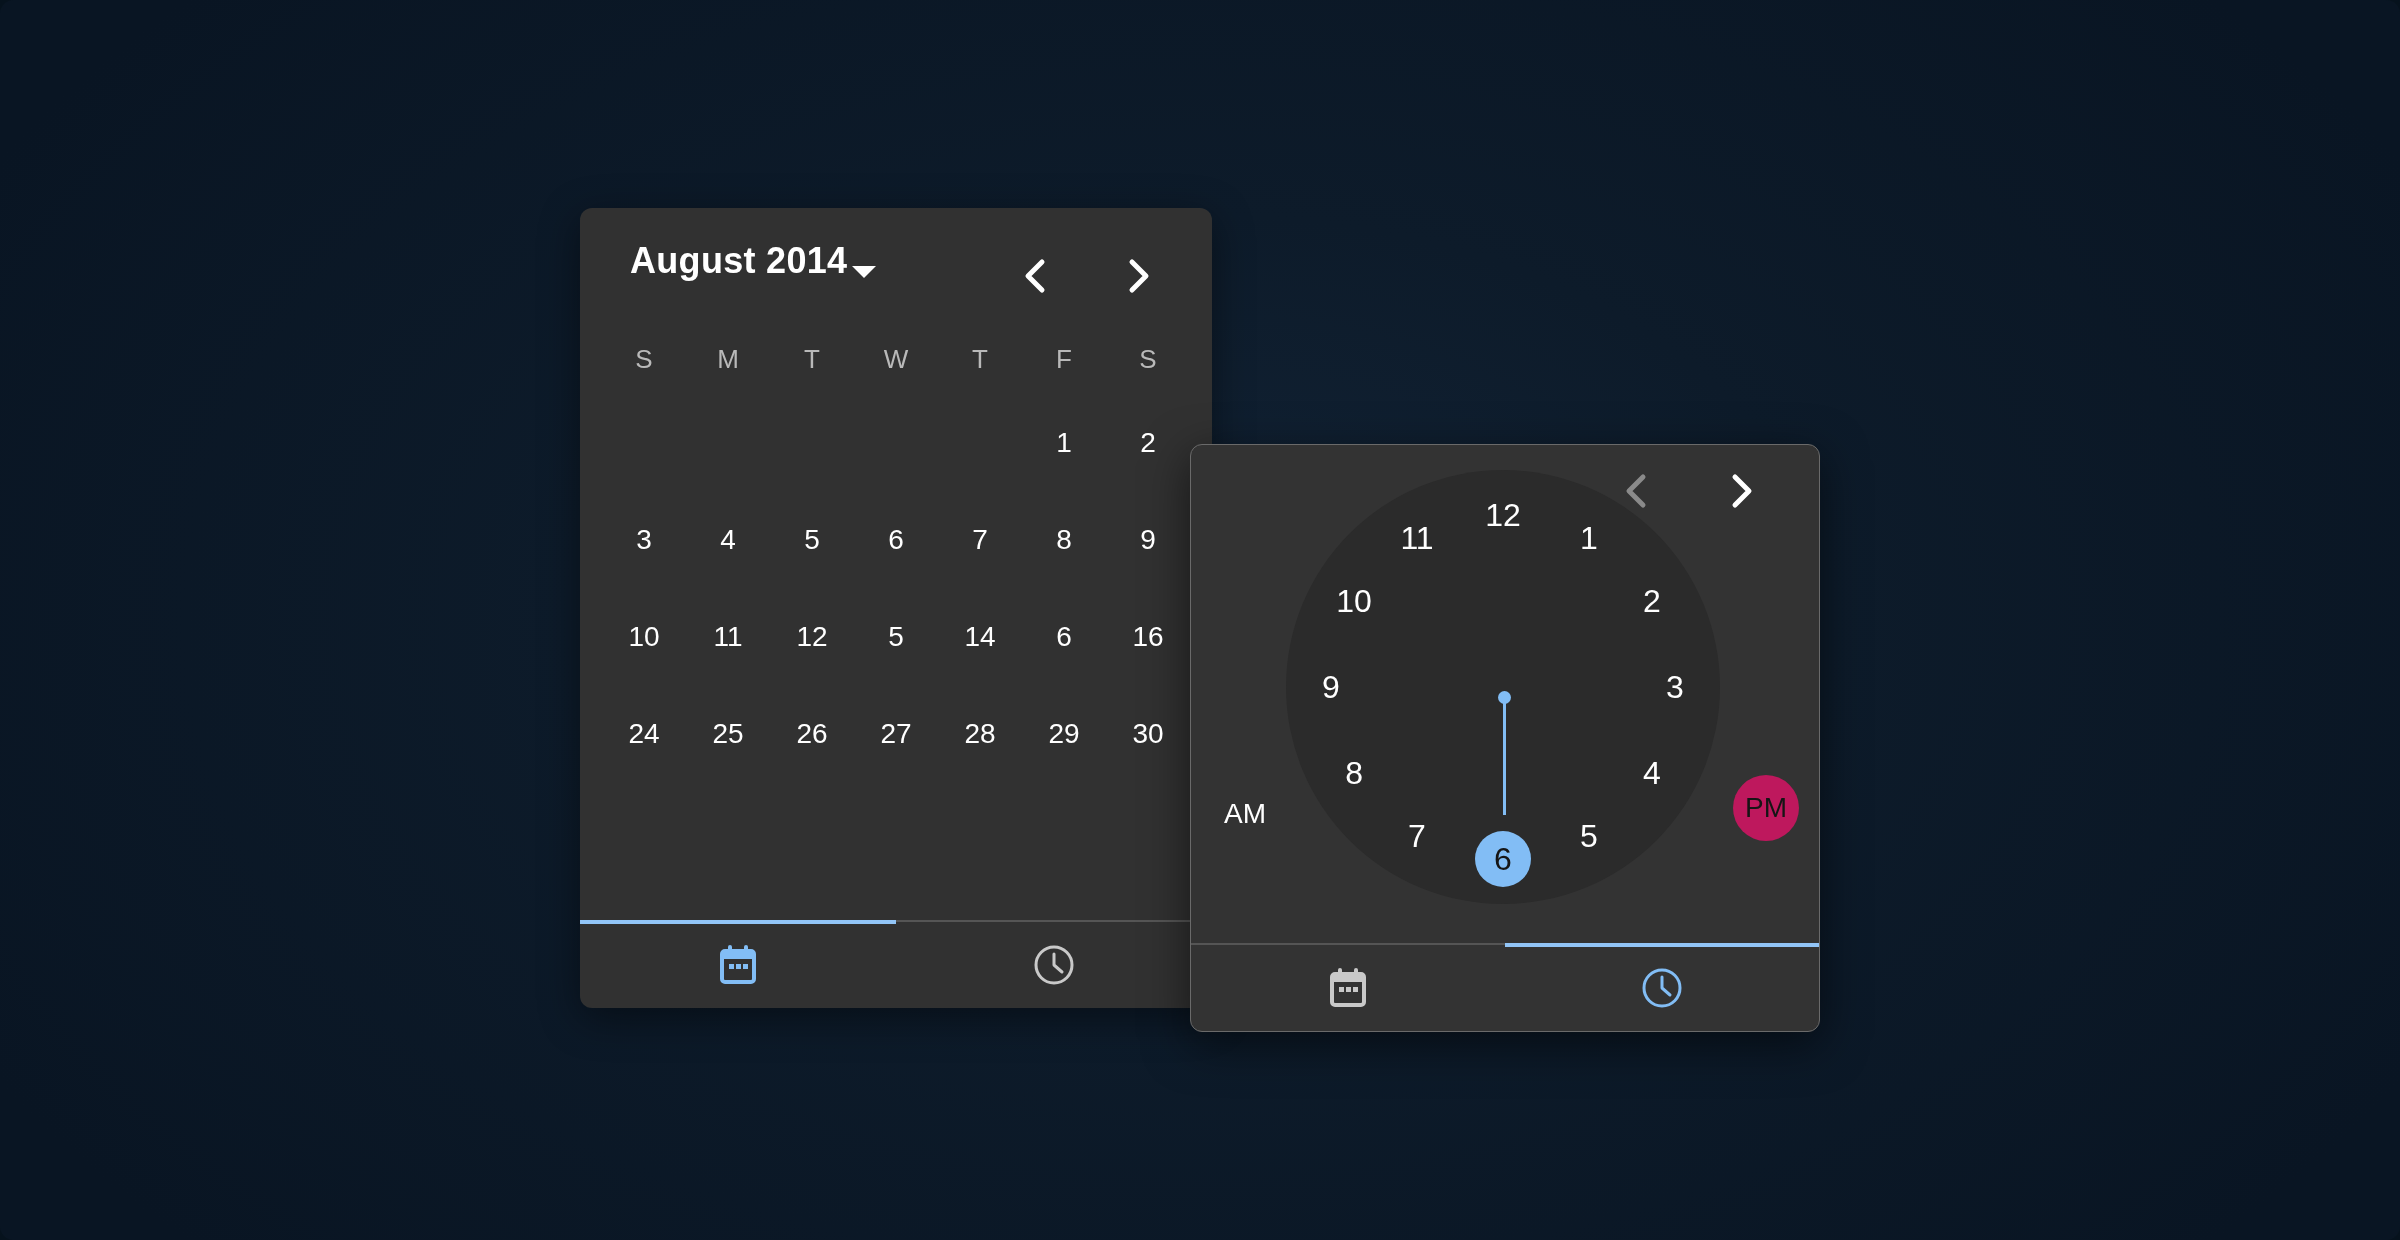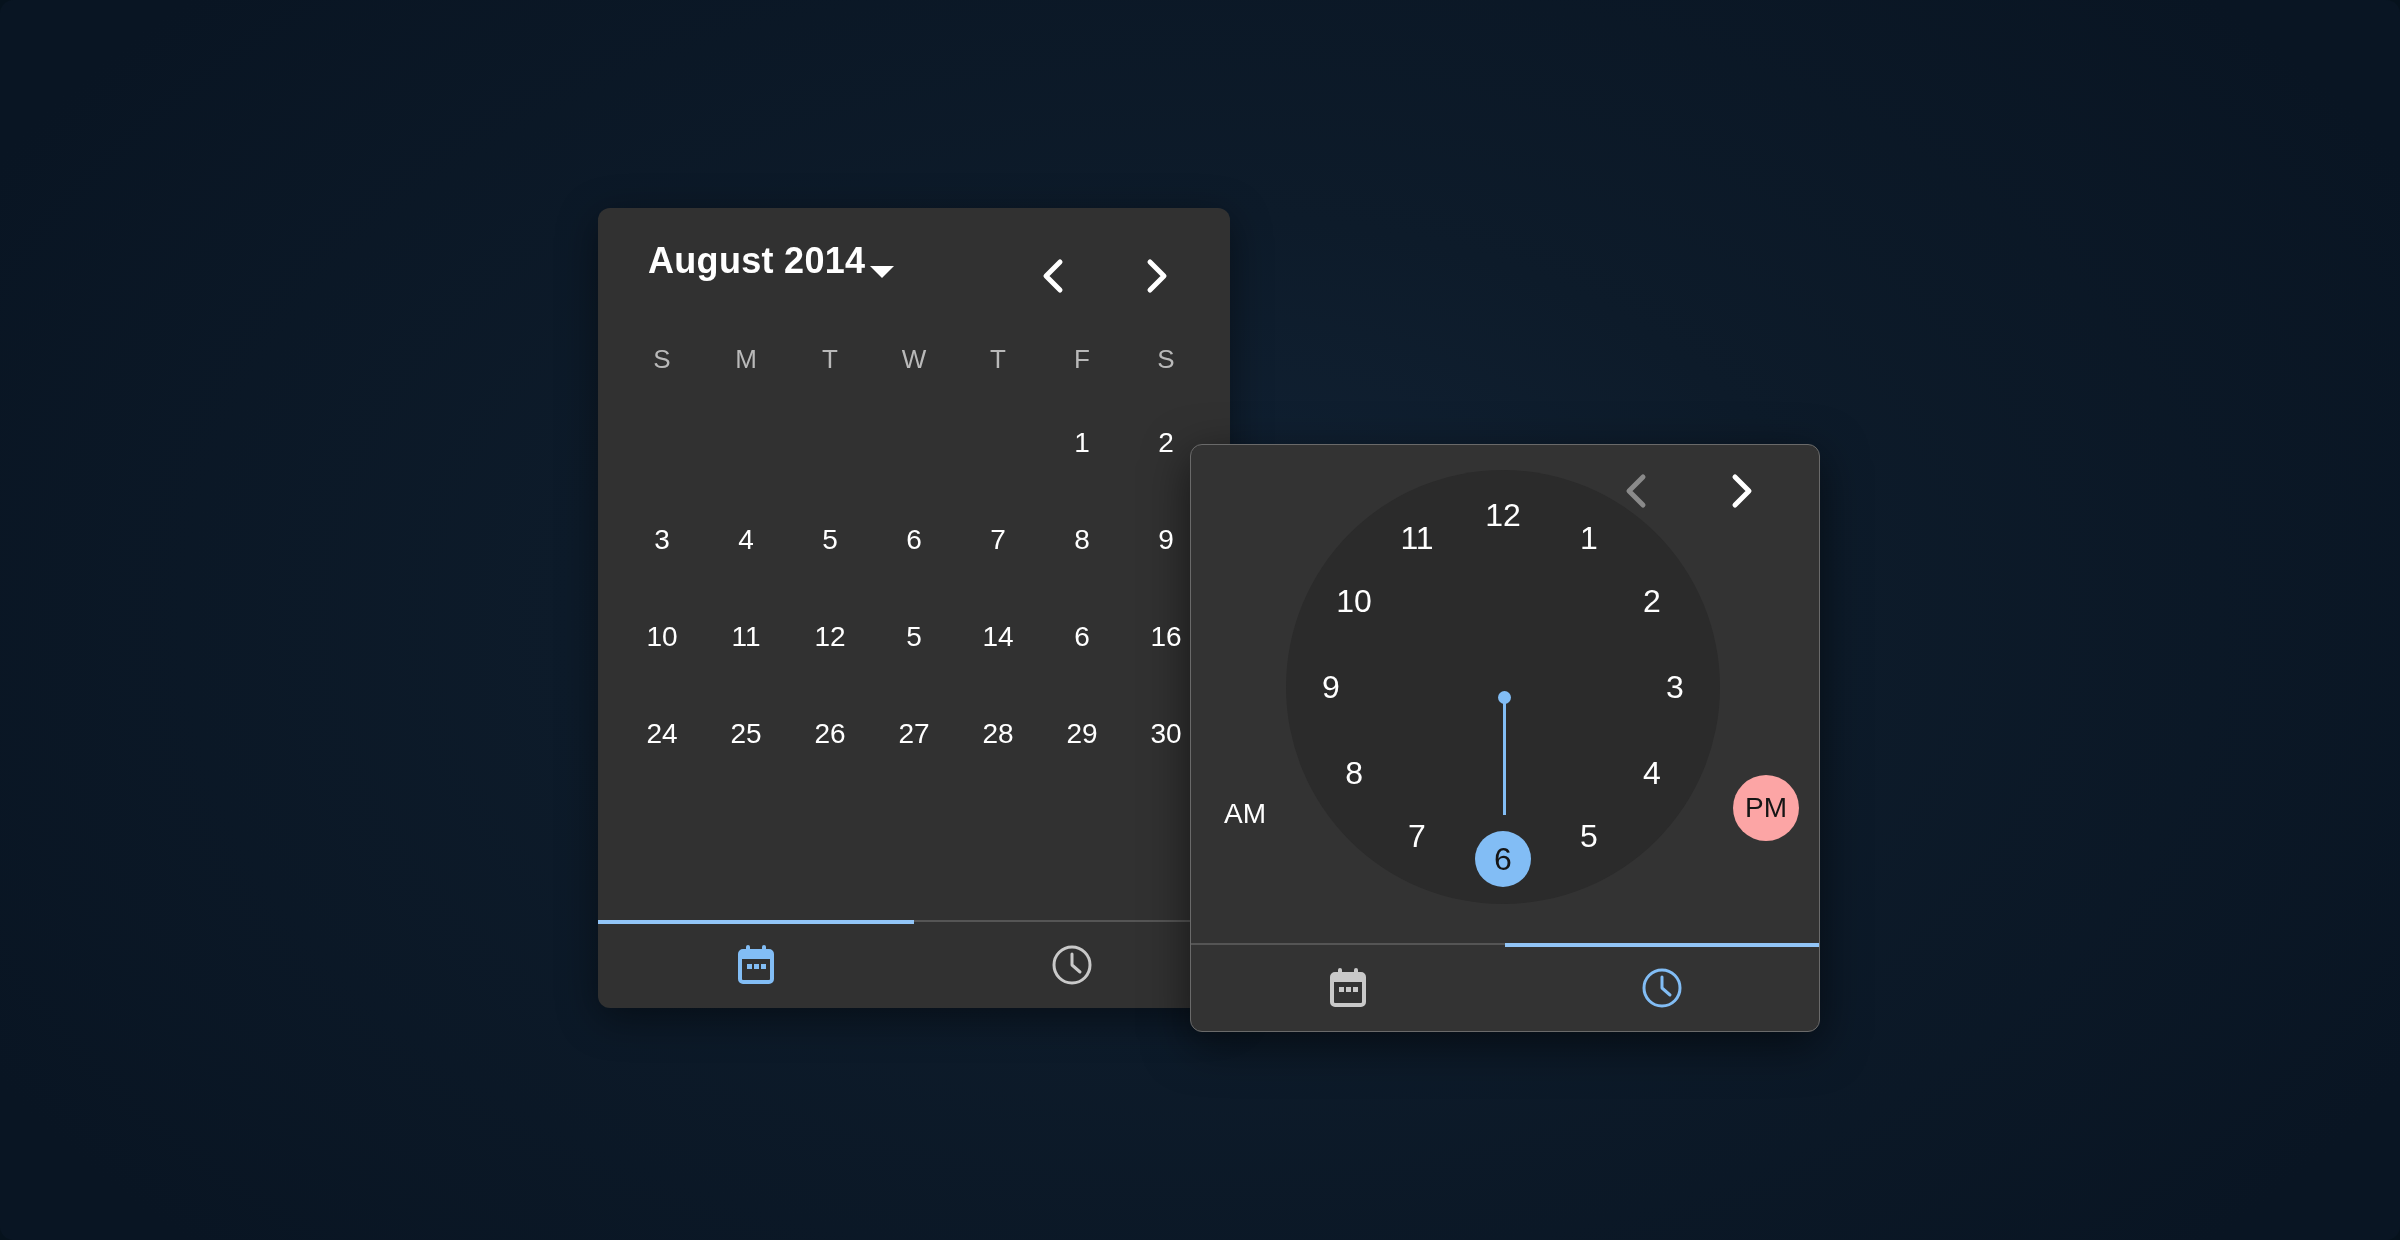--- a/index.html
+++ b/index.html
@@ -26,21 +26,20 @@
   
   #date-dialog {
     position: absolute;
     left: 580px;
     top: 208px;
     width: 632px;
     height: 800px;
     background: #313131;
     border-radius: 12px;
     box-shadow: 0 10px 40px rgba(0,0,0,0.45);
-    margin-left: 18px;
   }
 
   .dp-header {
     position: absolute;
     left: 0; top: 0;
     width: 100%;
     height: 104px;
   }
   .dp-title {
     position: absolute;
@@ -233,21 +232,21 @@
     height: 66px;
     display: flex;
     align-items: center;
     justify-content: center;
     font-size: 28px;
     color: #ffffff;
     border-radius: 50%;
     line-height: 1;
   }
   .meridiem.active {
-    background: #fca5a5;
+    background: #be185d;
     color: #151515;
   }
   #am-button { left: 21px; top: 336px; }
   #pm-button { left: 542px; top: 330px; }
 </style>
 </head>
 <body>
 
 <div id="stage">
 

